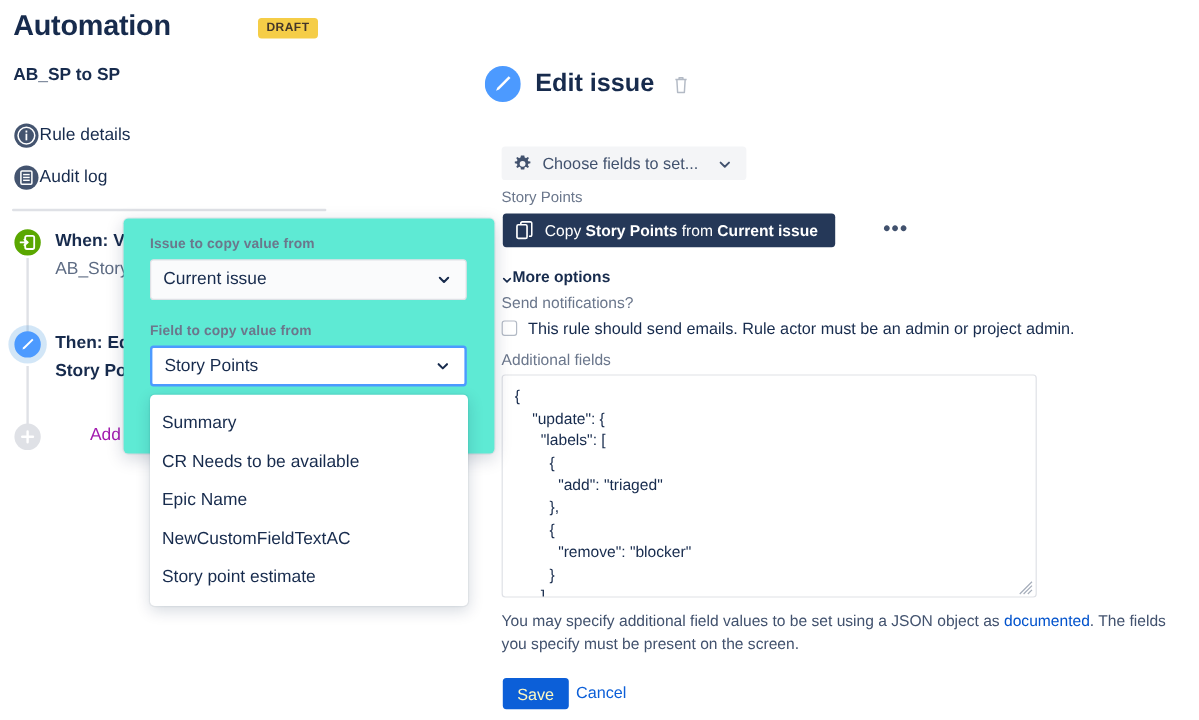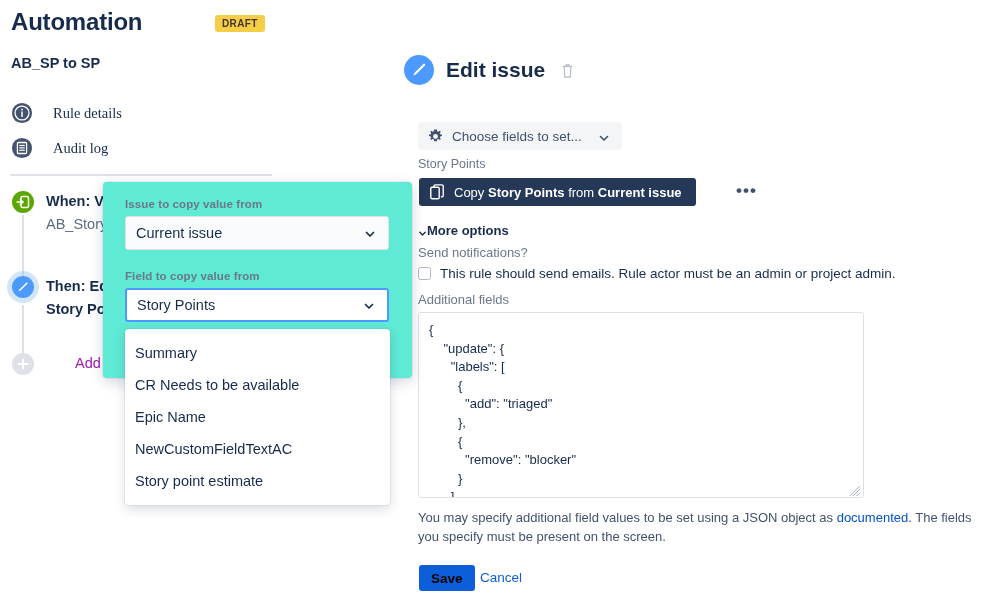--- a/index.html
+++ b/index.html
@@ -54,23 +54,22 @@
     font-size: 14.5px;
     font-weight: bold;
     color: #172B4D;
   }
 
   .nav-item {
     position: absolute;
     left: 11px;
     display: flex;
     align-items: center;
-    gap: 20px;
-    cursor: pointer;
-    font-family: Liberation Serif, serif;
+    gap: 0;
+    cursor: pointer;
   }
   #nav-rule-details { top: 102px; }
   #nav-audit-log { top: 137px; }
   .nav-icon {
     width: 22px; height: 22px;
     flex: 0 0 22px;
     display: block;
   }
   .nav-label {
     font-size: 14.5px;
@@ -384,28 +383,27 @@
     color: #0052CC;
     text-decoration: none;
     cursor: pointer;
   }
 
   #save-button {
     position: absolute;
     left: 19px; top: 565px;
     height: 26px;
     background: #0C5FD8;
-    color: #000000;
+    color: #fef9c3;
     border: none;
     border-radius: 3px;
     padding: 0 12px;
     font-family: "Liberation Sans", sans-serif;
     font-size: 13.5px;
     cursor: pointer;
-    font-weight: bold;
   }
   #cancel-button {
     position: absolute;
     left: 80px; top: 570px;
     font-size: 13.5px;
     color: #0C5FD8;
     cursor: pointer;
   }
 </style>
 </head>

